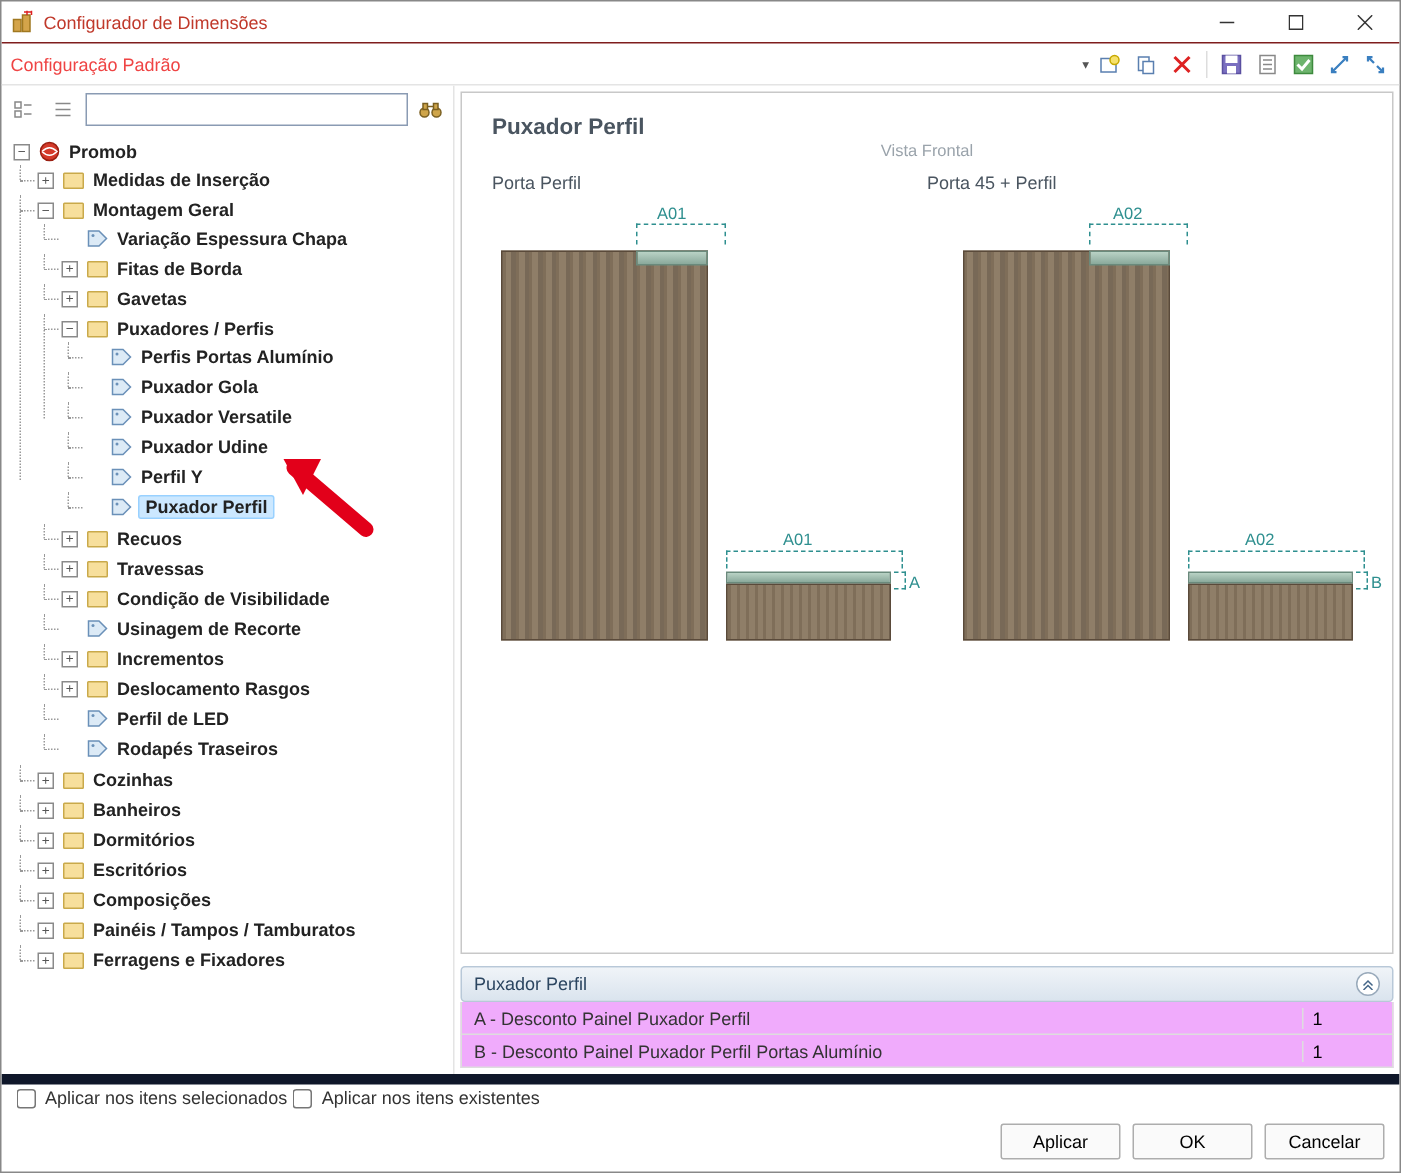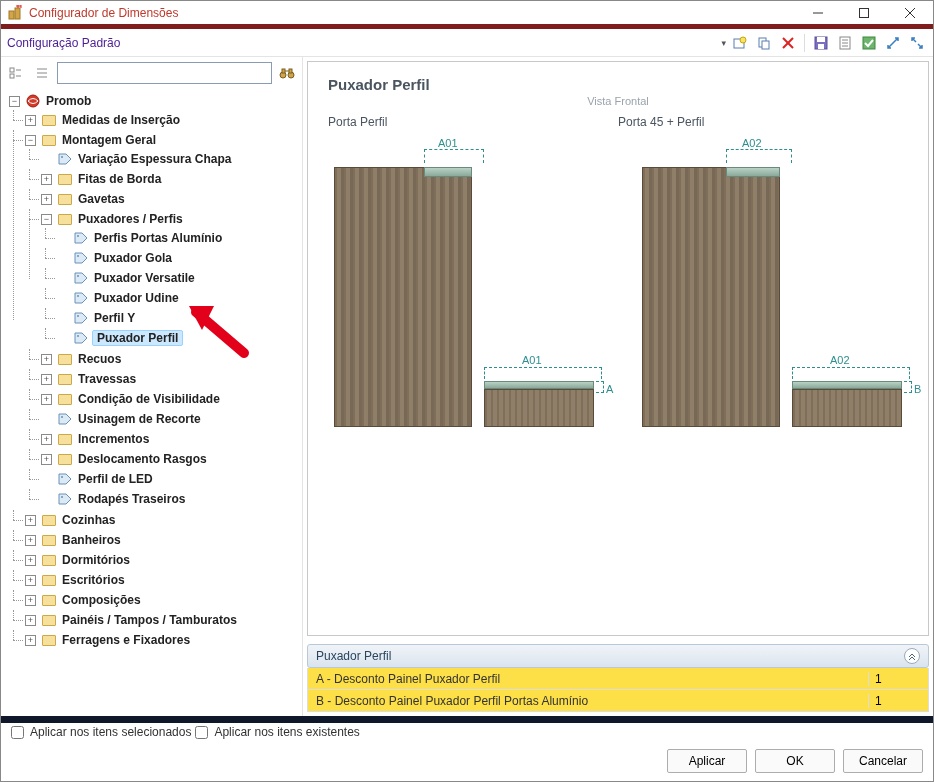--- a/index.html
+++ b/index.html
@@ -1,26 +1,26 @@
 <!DOCTYPE html>
 <html><head>
 <meta charset="utf-8">
 <style>
   * { box-sizing: border-box; margin: 0; padding: 0; font-family: "Segoe UI", Tahoma, sans-serif; font-size: 12px; }
   body { background: #fff; width: 934px; height: 782px; border: 1px solid #888; display: flex; flex-direction: column; overflow: hidden; }
 
   
-  .titlebar { display:flex; align-items:center; height:28px; padding:0 0 0 6px; border-bottom:5px solid #7f1d1d; color:#c0392b; }
+  .titlebar { display:flex; align-items:center; height:28px; padding:0 0 0 6px; border-bottom:1px solid #7f1d1d; color:#c0392b; }
   .titlebar .icon { width:16px; height:16px; display:inline-flex; align-items:center; justify-content:center; margin-right:6px; }
   .titlebar .spacer { flex:1; }
   .titlebar .btn { width:46px; height:28px; display:flex; align-items:center; justify-content:center; color:#333; }
 
   
   .toolbar { display:flex; align-items:center; height:28px; padding:0 6px; border-bottom:1px solid #e4e4e4; gap:4px; }
-  .toolbar .label { color:#4c1d95; }
+  .toolbar .label { color:#ef4444; }
   .toolbar .flexfill { flex:1; }
   .toolbar .ticon { width:20px; height:20px; display:flex; align-items:center; justify-content:center; border:1px solid transparent; border-radius:2px; }
 
   
   .content { flex:1; display:flex; overflow:hidden; }
   .leftpane { width:302px; border-right:1px solid #e4e4e4; display:flex; flex-direction:column; }
   .rightpane { flex:1; display:flex; flex-direction:column; padding:4px; }
 
   
   .searchbar { display:flex; align-items:center; height:32px; padding:4px; gap:4px; }
@@ -59,21 +59,21 @@
   .dim { position:absolute; border:1px dashed #2e8f8f; }
   .dimlabel { position:absolute; color:#2e8f8f; font-size:11px; }
 
   
   .arrow { position:absolute; pointer-events:none; }
 
   
   .params { margin-top:8px; }
   .phead { display:flex; align-items:center; justify-content:space-between; background:linear-gradient(#f0f4f8,#dae4ee); border:1px solid #b8c8d8; border-radius:3px; padding:3px 8px; color:#2b4560; }
   .phead .collapse { width:16px; height:16px; border:1px solid #9ab; border-radius:8px; display:flex; align-items:center; justify-content:center; background:#fff; }
-  .prow { display:flex; align-items:center; border:1px solid #ddd; border-top:none; height:22px; background:#fde047; }
+  .prow { display:flex; align-items:center; border:1px solid #ddd; border-top:none; height:22px; background:#f0abfc; }
   .prow .plabel { flex:1; padding:0 8px; color:#333; }
   .prow .pval { width:60px; border-left:1px solid #ddd; padding:0 6px; }
 
   
   .botchk { padding:2px 10px 2px; display:flex; gap:4px; border-top:7px solid #0f172a; }
   .botchk label { display:flex; align-items:center; gap:6px; color:#333; }
 
   
   .btnrow { display:flex; justify-content:flex-end; gap:8px; padding:8px 10px; }
   .btnrow button { min-width:80px; height:24px; border:1px solid #adadad; background:#fafafa; border-radius:2px; padding:0 10px; }

